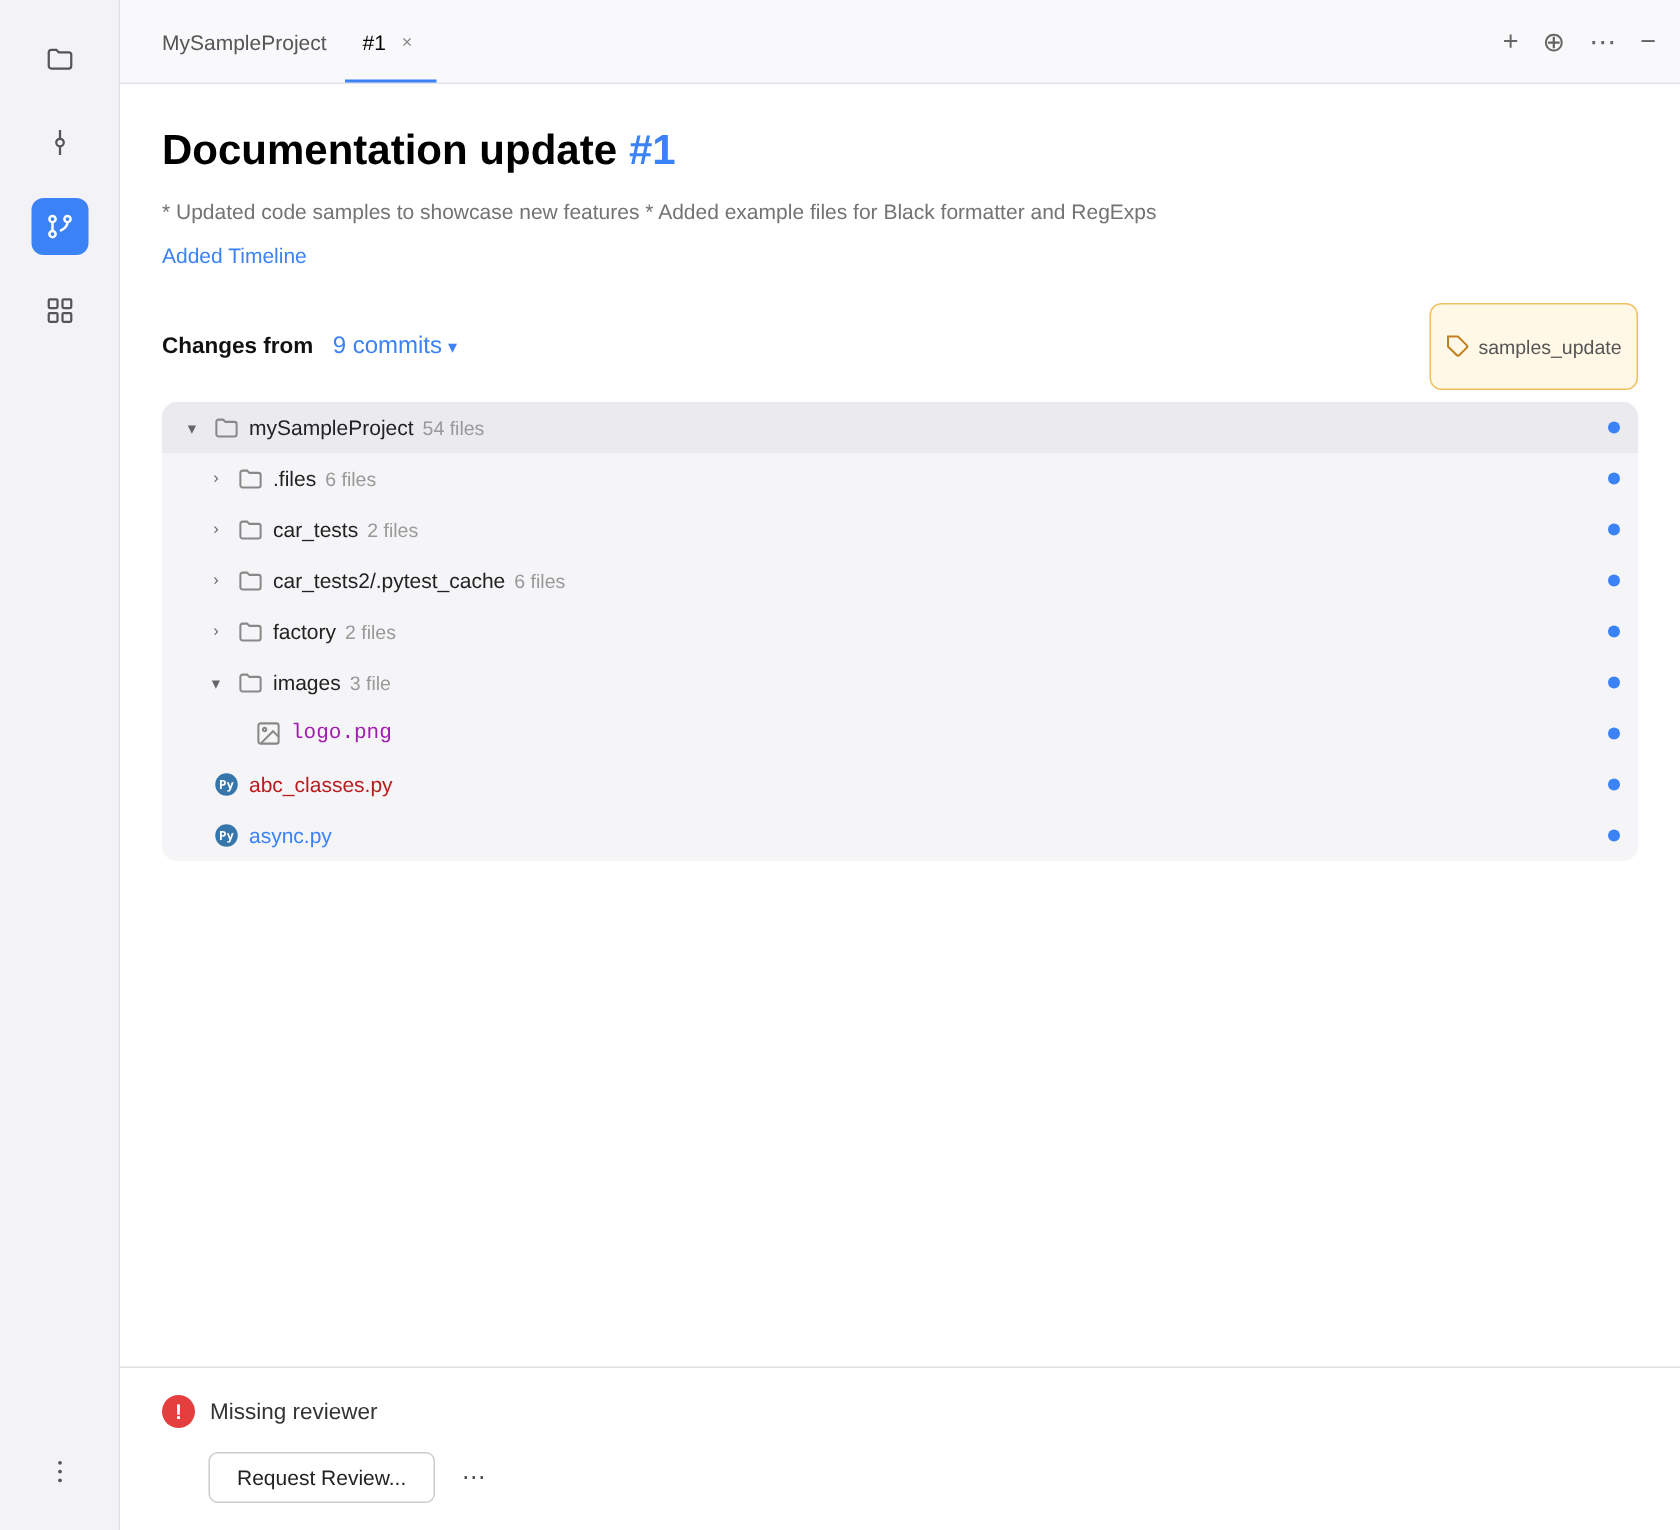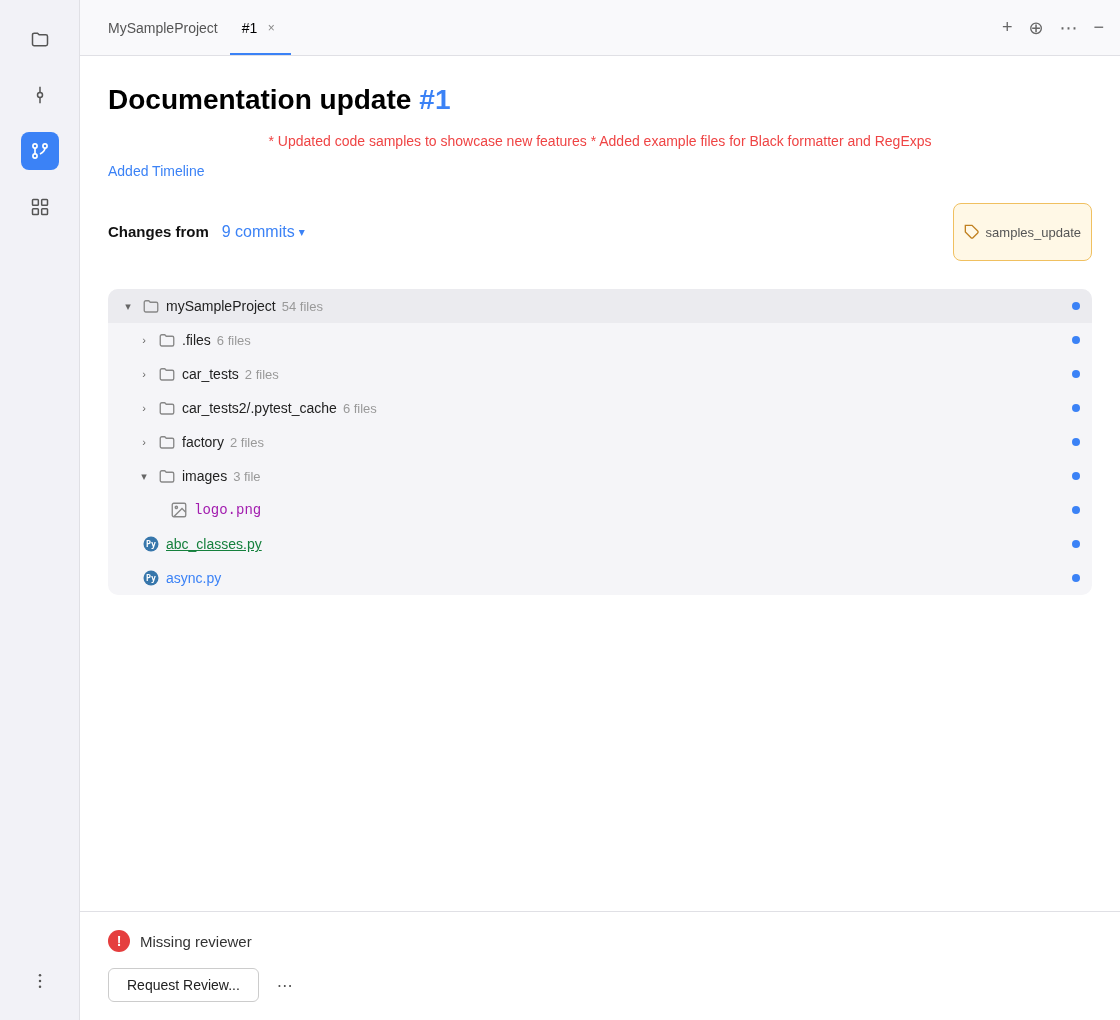--- a/index.html
+++ b/index.html
@@ -128,37 +128,36 @@
       margin-bottom: 14px;
       display: flex;
       align-items: baseline;
       gap: 8px;
     }
     .pr-title-num {
       color: #3b82f6;
     }
     .pr-description {
       font-size: 14px;
-      color: #ef4444;
+      color: #737373;
       line-height: 1.6;
       margin-bottom: 10px;
-      text-align: center;
     }
     .view-timeline {
       font-size: 14px;
       color: #3b82f6;
       cursor: pointer;
       margin-bottom: 24px;
       display: inline-block;
     }
     .changes-row {
       display: flex;
       align-items: center;
       justify-content: space-between;
-      margin-bottom: 28px;
+      margin-bottom: 8px;
     }
     .changes-label {
       font-size: 15px;
       font-weight: 600;
       color: #111;
     }
     .commits-badge {
       color: #3b82f6;
       font-weight: 500;
       cursor: pointer;
@@ -260,20 +259,21 @@
       justify-content: center;
       color: white;
       font-weight: 700;
       font-size: 14px;
       flex-shrink: 0;
     }
     .actions-row {
       display: flex;
       align-items: center;
       gap: 12px;
+      margin-left: 31px;
     }
     .request-review-btn {
       background: #fff;
       border: 1px solid #ccc;
       border-radius: 6px;
       padding: 8px 18px;
       font-size: 14px;
       cursor: pointer;
       color: #222;
     }
@@ -473,21 +473,21 @@
         <span class="row-name" style="color:#a21caf;font-family:Liberation Mono, monospace;">logo.png</span>
         <span class="dot"></span>
       </div>
 
       <div class="tree-row indent1">
 
         <svg class="py-icon" viewBox="0 0 24 24">
           <circle cx="12" cy="12" r="10" fill="#3776ab"></circle>
           <text x="12" y="16" text-anchor="middle" font-size="11" fill="white" font-family="monospace" font-weight="bold">Py</text>
         </svg>
-        <span class="row-name" style="color:#15803d;text-decoration:underline;">abc_classes.py</span>
+        <span class="row-name" style="color:#b91c1c;">abc_classes.py</span>
         <span class="dot"></span>
       </div>
 
       <div class="tree-row indent1">
 
         <svg class="py-icon" viewBox="0 0 24 24">
           <circle cx="12" cy="12" r="10" fill="#3776ab"></circle>
           <text x="12" y="16" text-anchor="middle" font-size="11" fill="white" font-family="monospace" font-weight="bold">Py</text>
         </svg>
         <span class="row-name" style="color:#3b82f6;">async.py</span>

